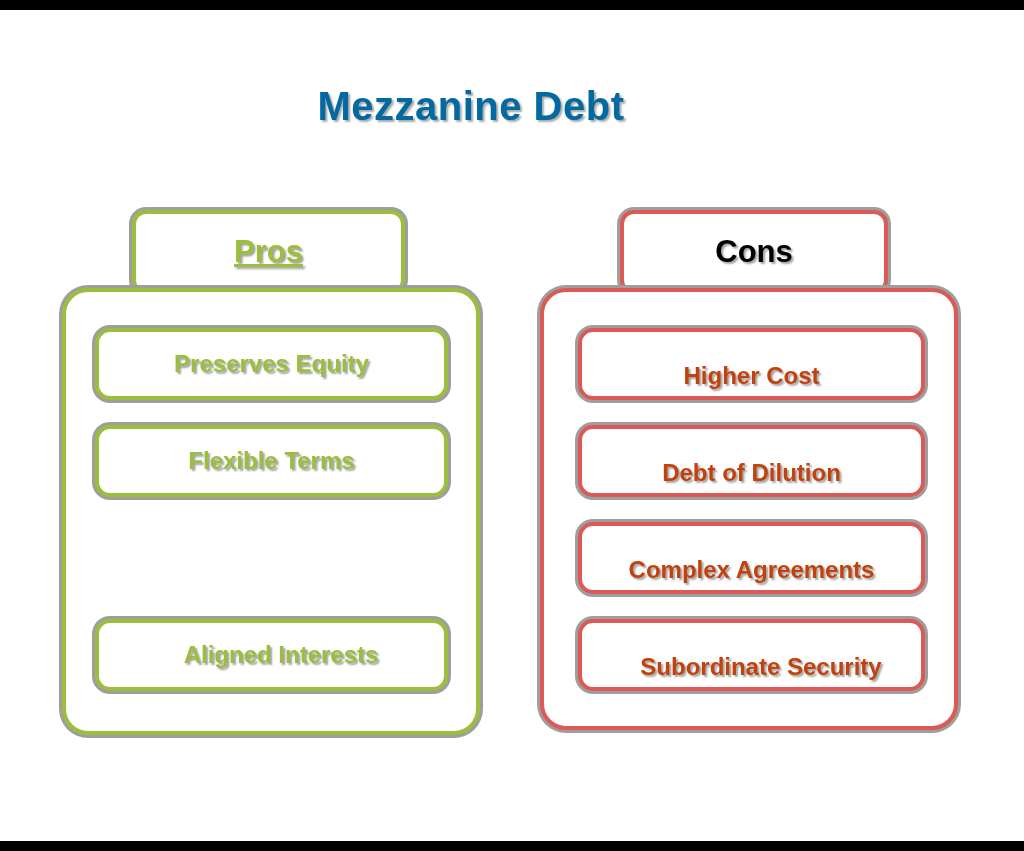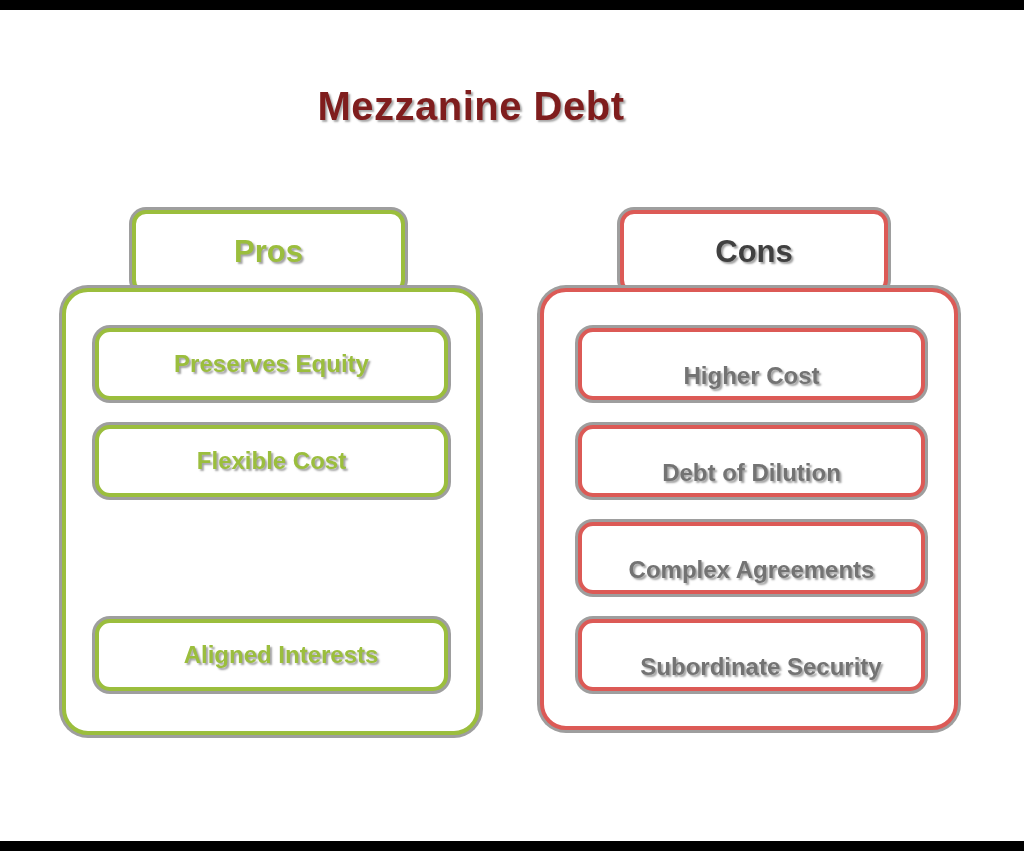--- a/index.html
+++ b/index.html
@@ -7,70 +7,70 @@
   .page{
     position:relative;width:1024px;height:851px;background:#ffffff;overflow:hidden;
     font-family:"Liberation Sans",sans-serif;
   }
   .bar{position:absolute;left:0;width:1024px;height:10px;background:#000000;}
   .bar.top{top:0;}
   .bar.bottom{top:841px;}
   .title{
     position:absolute;top:84px;left:0;width:942px;margin:0;
     text-align:center;font-size:40px;font-weight:800;letter-spacing:.5px;
-    color:#7f1d1d;text-shadow:2px 2px 2px #a9a9a9;
+    color:#0369a1;text-shadow:2px 2px 2px #a9a9a9;
   }
   
   .tab{
     position:absolute;top:210px;height:84px;background:#ffffff;
     border-radius:14px;display:flex;align-items:center;justify-content:center;
     z-index:1;
   }
   .tab .tab-label{font-size:31px;font-weight:700;text-shadow:2px 2px 2px #a2a2a2;}
   .tab.pros{left:132px;width:273px;border:4px solid #9bbe3d;box-shadow:0 0 0 3px #9e9e9e;}
-  .tab.pros .tab-label{color:#9bbe3d;}
+  .tab.pros .tab-label{color:#9bbe3d;text-decoration:underline;}
   .tab.cons{left:620px;width:268px;border:4px solid #dc5a56;box-shadow:0 0 0 3px #9e9e9e;}
-  .tab.cons .tab-label{color:#404040;}
+  .tab.cons .tab-label{color:#000000;}
   
   .card{
     position:absolute;top:288px;width:418px;background:#ffffff;
     border-radius:26px;z-index:2;
   }
   .card.pros{left:62px;height:447px;border:4px solid #9bbe3d;box-shadow:0 0 0 3px #9e9e9e;}
   .card.cons{left:540px;height:442px;border:4px solid #dc5a56;box-shadow:0 0 0 3px #9e9e9e;}
   
   .item{
     position:absolute;height:72px;background:#ffffff;border-radius:15px;
     display:flex;align-items:center;justify-content:center;z-index:3;
   }
   .item .item-label{font-size:24px;font-weight:700;text-shadow:2px 2px 2px #a2a2a2;}
   .item.pros{left:95px;width:353px;border:4px solid #9bbe3d;box-shadow:0 0 0 3px #9e9e9e;}
   .item.pros .item-label{color:#9bbe3d;}
   .item.cons{left:578px;width:347px;border:4px solid #dc5a56;box-shadow:0 0 0 3px #9e9e9e;}
-  .item.cons .item-label{color:#737373;margin-top:23px;}
+  .item.cons .item-label{color:#c2410c;margin-top:23px;}
   .row0{top:328px;} .row1{top:425px;} .row2{top:522px;} .row3{top:619px;padding-left:19px;}
 </style>
 </head>
 <body>
 
 <div class="page">
 
   <div class="bar top"></div>
 
   <h1 class="title">Mezzanine Debt</h1>
 
   <div class="tab pros">
     <span class="tab-label">Pros</span>
   </div>
   <div class="card pros"></div>
   <div class="item pros row0">
     <span class="item-label">Preserves Equity</span>
   </div>
   <div class="item pros row1">
-    <span class="item-label">Flexible Cost</span>
+    <span class="item-label">Flexible Terms</span>
   </div>
   <div class="item pros row3">
     <span class="item-label">Aligned Interests</span>
   </div>
 
   <div class="tab cons">
     <span class="tab-label">Cons</span>
   </div>
   <div class="card cons"></div>
   <div class="item cons row0">

